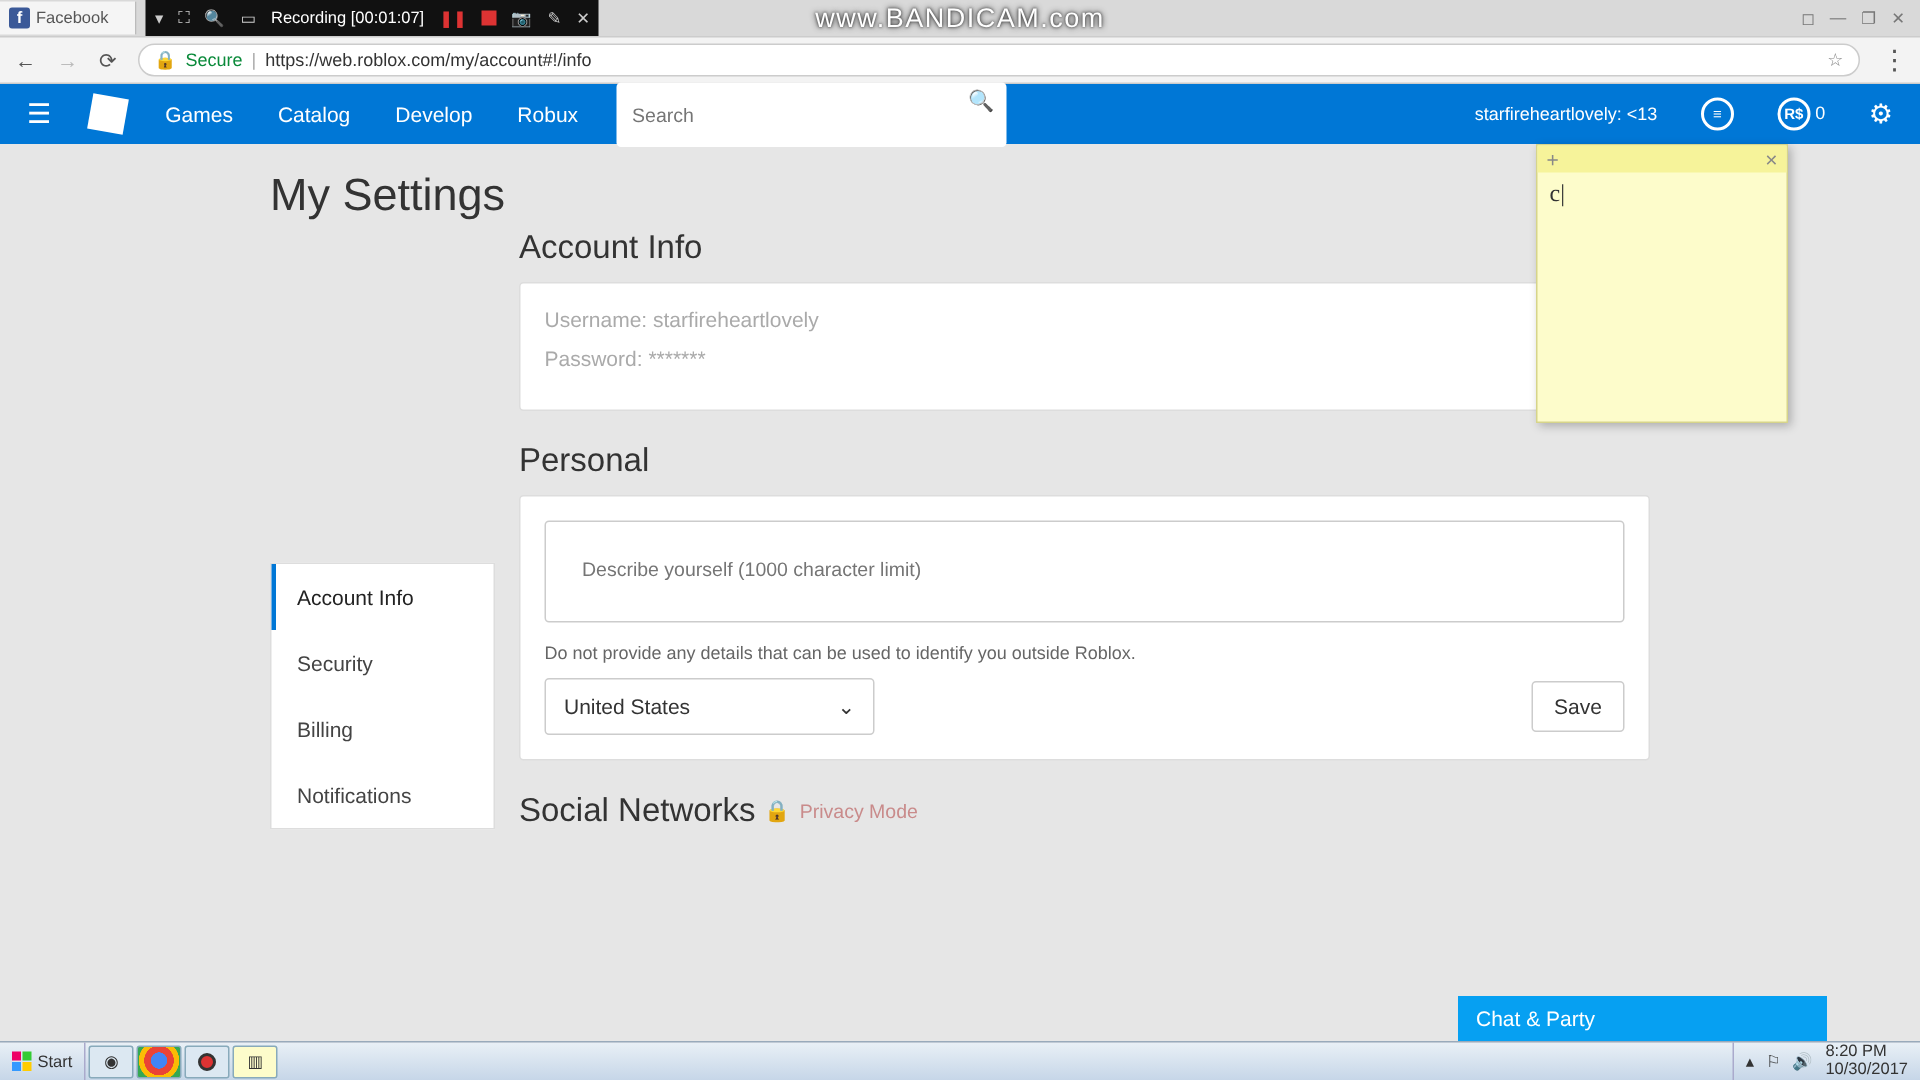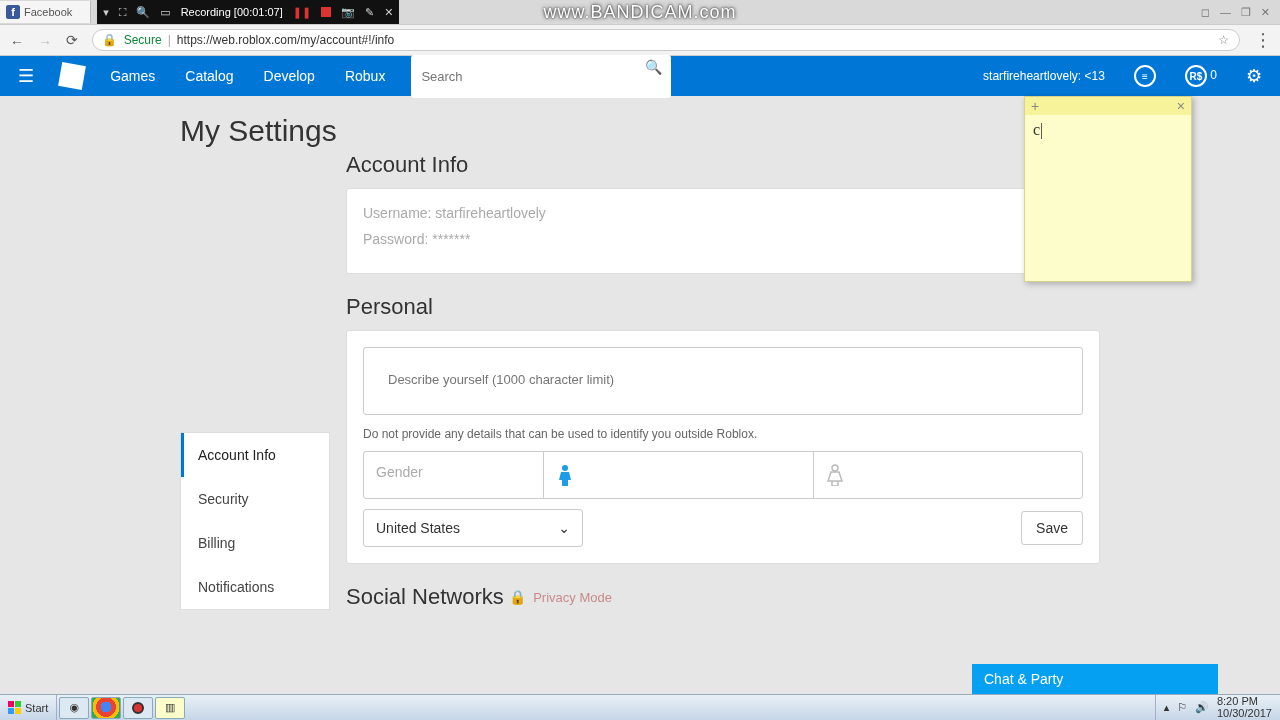--- a/index.html
+++ b/index.html
@@ -180,35 +180,20 @@
             </svg>
         </div>
       </div>
 
       <div class="section-h">Personal</div>
       <div class="card">
         <textarea class="describe" placeholder="Describe yourself (1000 character limit)" style=""></textarea>
         <div class="hint">Do not provide any details that can be used to identify you outside Roblox.</div>
 
 
-        <div class="row gender">
-          <div class="lbl">Gender</div>
-          <div class="cell male">
-            <svg width="18" height="22" viewBox="0 0 18 22">
-                <circle cx="9" cy="4" r="3" fill="#1e9ce8"></circle>
-                <path d="M5 8h8l2 8h-3v6H6v-6H3z" fill="#1e9ce8"></path>
-              </svg>
-          </div>
-          <div class="cell female">
-            <svg width="18" height="22" viewBox="0 0 18 22">
-                <circle cx="9" cy="4" r="3" fill="none" stroke="#bbb" stroke-width="1.5"></circle>
-                <path d="M5 8h8l3 9H2z M6 17v5h6v-5" fill="none" stroke="#bbb" stroke-width="1.5"></path>
-              </svg>
-          </div>
-        </div>
 
         <div class="bottom-row">
           <div class="country">
             <span>United States</span>
             <span>⌄</span>
           </div>
           <button class="save-btn">Save</button>
         </div>
       </div>
 

